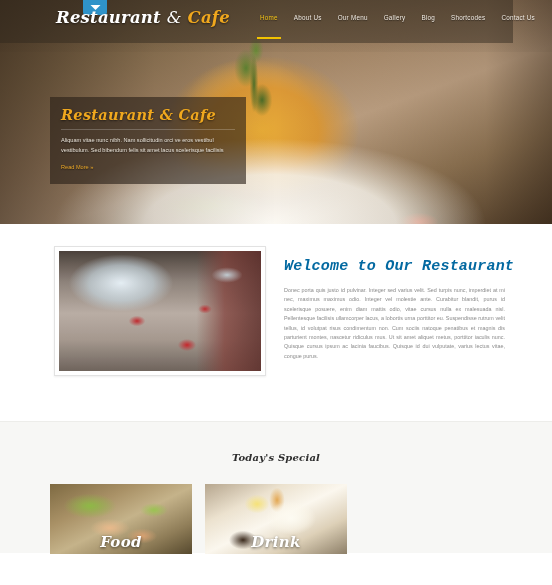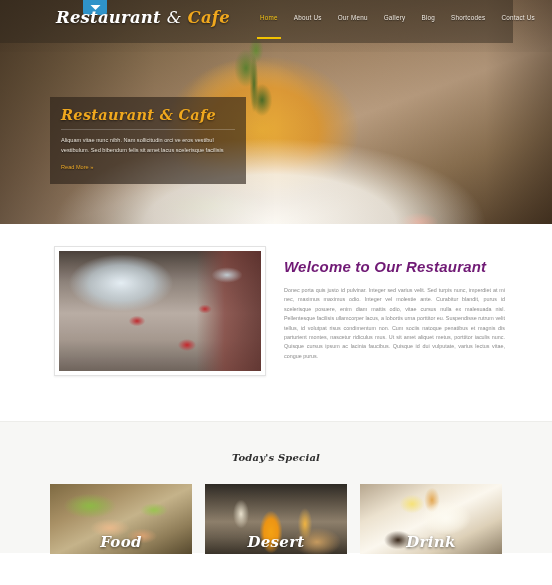--- a/index.html
+++ b/index.html
@@ -194,25 +194,25 @@
       linear-gradient(to right, rgba(120,60,55,0) 68%, rgba(128,62,56,0.75) 82%, rgba(96,46,42,0.85) 100%),
       
       radial-gradient(ellipse 62px 34px at 62px 32px, #dfe9ef 0%, rgba(196,214,224,0.65) 52%, rgba(150,170,182,0) 84%),
       
       linear-gradient(to bottom, #4a4039 0%, #8c8078 26%, #b6aaa0 52%, #a2958b 74%, #6d625a 100%);
     filter: saturate(0.95) brightness(1.02);
   }
   .welcome-title {
     position: absolute;
     left: 284px; top: 34px;
-    font-family: Liberation Sans, sans-serif;
+    font-family: Liberation Mono, monospace;
     font-style: italic;
     font-weight: 700;
     font-size: 15px;
-    color: #701a75;
+    color: #0369a1;
     letter-spacing: 0.2px;
     white-space: nowrap;
   }
   .welcome-text {
     position: absolute;
     left: 284px; top: 62px;
     width: 221px;
     font-size: 5.4px;
     line-height: 9.4px;
     color: #8b8b8b;
@@ -354,23 +354,19 @@
 
   <section class="specials">
     <h2 class="specials-title">Today's Special</h2>
 
     <div class="cards">
       <div class="card">
         <div class="card-img img-food"></div>
         <div class="card-label">Food</div>
       </div>
       <div class="card">
-        <div class="card-img img-desert"></div>
-        <div class="card-label">Desert</div>
-      </div>
-      <div class="card">
         <div class="card-img img-drink"></div>
         <div class="card-label">Drink</div>
       </div>
     </div>
   </section>
 
 </div>
 
 </body></html>

